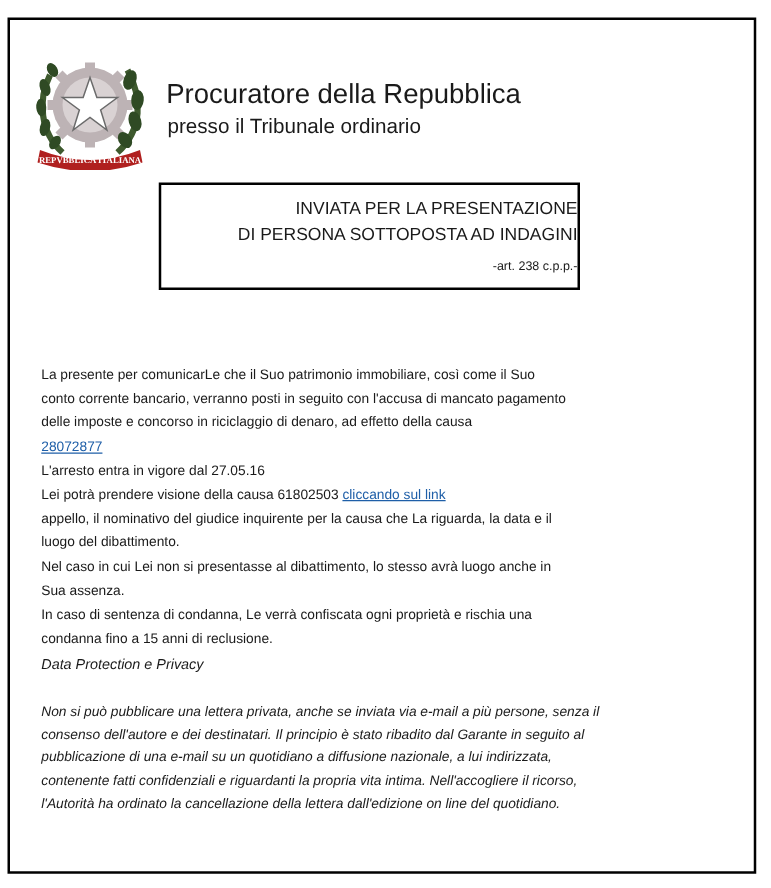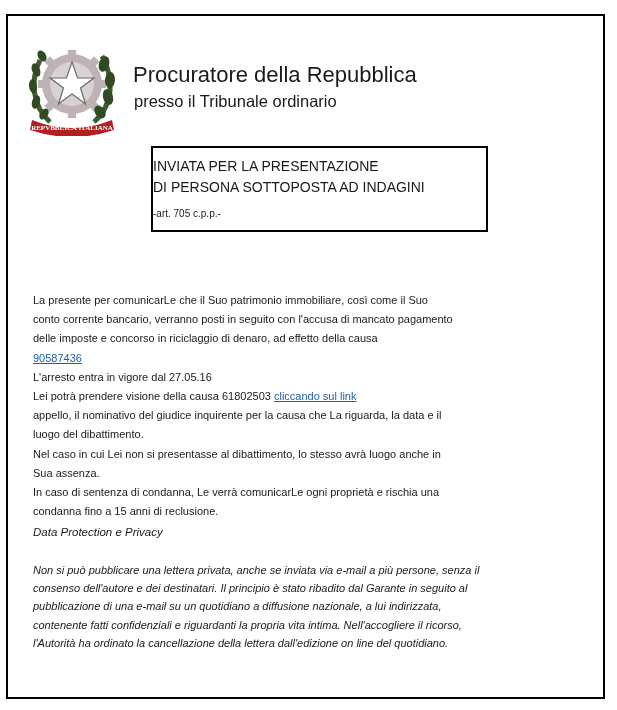--- a/index.html
+++ b/index.html
@@ -1,21 +1,21 @@
 <!DOCTYPE html>
 <html><head>
 <meta charset="utf-8">
 <style>
   html, body { margin: 0; padding: 0; background: #ffffff; }
   body { width: 617px; height: 710px; position: relative; overflow: hidden; font-family: "Liberation Sans", sans-serif; color: #1a1a1a; }
   .frame { position: absolute; left: 6px; top: 14px; width: 595px; height: 681px; border: 2px solid #000; background: #fff; }
   .emblem { position: absolute; left: 26px; top: 40px; width: 92px; height: 96px; font-weight: bold; }
   .title { position: absolute; left: 133px; top: 62px; font-size: 22px; color: #1a1a1a; white-space: nowrap; }
   .subtitle { position: absolute; left: 134px; top: 92px; font-size: 16.5px; color: #1a1a1a; white-space: nowrap; }
-  .notice { position: absolute; left: 151px; top: 146px; width: 333px; height: 82px; border: 2px solid #000; text-align: left; }
+  .notice { position: absolute; left: 127px; top: 146px; width: 333px; height: 82px; border: 2px solid #000; text-align: right; }
   .notice .l1 { position: absolute; left: 0; right: 0; top: 10px; font-size: 14px; }
   .notice .l2 { position: absolute; left: 0; right: 0; top: 31px; font-size: 14px; }
   .notice .l3 { position: absolute; left: 0; right: 0; top: 60px; font-size: 10px; }
   .body { position: absolute; left: 33px; top: 263px; width: 560px; font-size: 11px; line-height: 19.2px; color: #1a1a1a; margin-top: 28px; }
   .body .ln { display: block; white-space: nowrap; }
   a.link { color: #1f5fa8; text-decoration: underline; }
   .dp-title { position: absolute; left: 33px; top: 526px; font-size: 11.5px; font-style: italic; color: #1a1a1a; }
   .dp-body { position: absolute; left: 33px; top: 561px; width: 560px; font-size: 11px; line-height: 18.2px; font-style: italic; color: #1a1a1a; }
   .dp-body .ln { display: block; white-space: nowrap; }
 </style>
@@ -63,35 +63,35 @@
     <text x="46" y="90" font-size="7" fill="#ffffff" text-anchor="middle" font-family="Liberation Serif, serif">REPVBBLICA ITALIANA</text>
   </svg>
 </div>
 
 <div class="title">Procuratore della Repubblica</div>
 <div class="subtitle">presso il Tribunale ordinario</div>
 
 <div class="notice">
   <div class="l1">INVIATA PER LA PRESENTAZIONE</div>
   <div class="l2">DI PERSONA SOTTOPOSTA AD INDAGINI</div>
-  <div class="l3">-art. 705 c.p.p.-</div>
+  <div class="l3">-art. 238 c.p.p.-</div>
 </div>
 
 <div class="body">
   <span class="ln">La presente per comunicarLe che il Suo patrimonio immobiliare, così come il Suo</span>
   <span class="ln">conto corrente bancario, verranno posti in seguito con l'accusa di mancato pagamento</span>
   <span class="ln">delle imposte e concorso in riciclaggio di denaro, ad effetto della causa</span>
-  <span class="ln"><a class="link" href="#">90587436</a></span>
+  <span class="ln"><a class="link" href="#">28072877</a></span>
   <span class="ln">L'arresto entra in vigore dal 27.05.16</span>
   <span class="ln"><span>Lei potrà prendere visione della causa 61802503 </span><a class="link" href="#">cliccando sul link</a></span>
   <span class="ln">appello, il nominativo del giudice inquirente per la causa che La riguarda, la data e il</span>
   <span class="ln">luogo del dibattimento.</span>
   <span class="ln">Nel caso in cui Lei non si presentasse al dibattimento, lo stesso avrà luogo anche in</span>
   <span class="ln">Sua assenza.</span>
-  <span class="ln">In caso di sentenza di condanna, Le verrà comunicarLe ogni proprietà e rischia una</span>
+  <span class="ln">In caso di sentenza di condanna, Le verrà confiscata ogni proprietà e rischia una</span>
   <span class="ln">condanna fino a 15 anni di reclusione.</span>
 </div>
 
 <div class="dp-title">Data Protection e Privacy</div>
 
 <div class="dp-body">
   <span class="ln">Non si può pubblicare una lettera privata, anche se inviata via e-mail a più persone, senza il</span>
   <span class="ln">consenso dell'autore e dei destinatari. Il principio è stato ribadito dal Garante in seguito al</span>
   <span class="ln">pubblicazione di una e-mail su un quotidiano a diffusione nazionale, a lui indirizzata,</span>
   <span class="ln">contenente fatti confidenziali e riguardanti la propria vita intima. Nell'accogliere il ricorso,</span>

